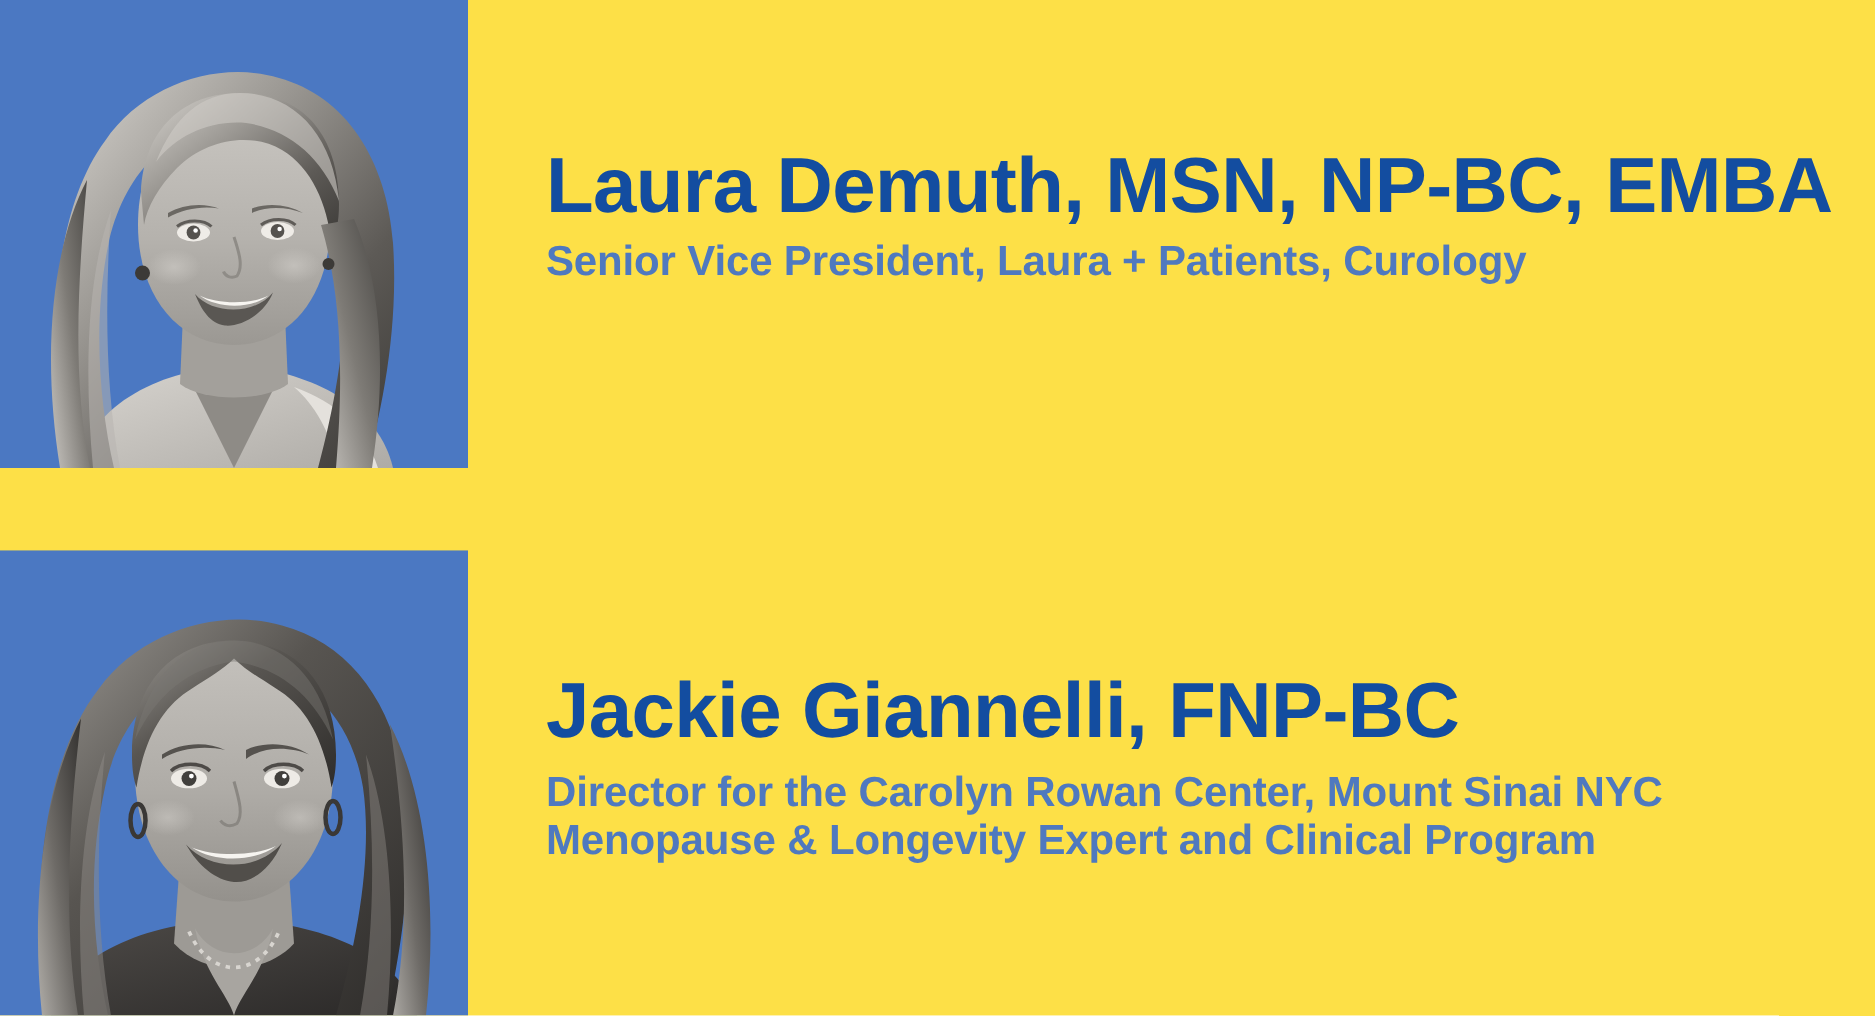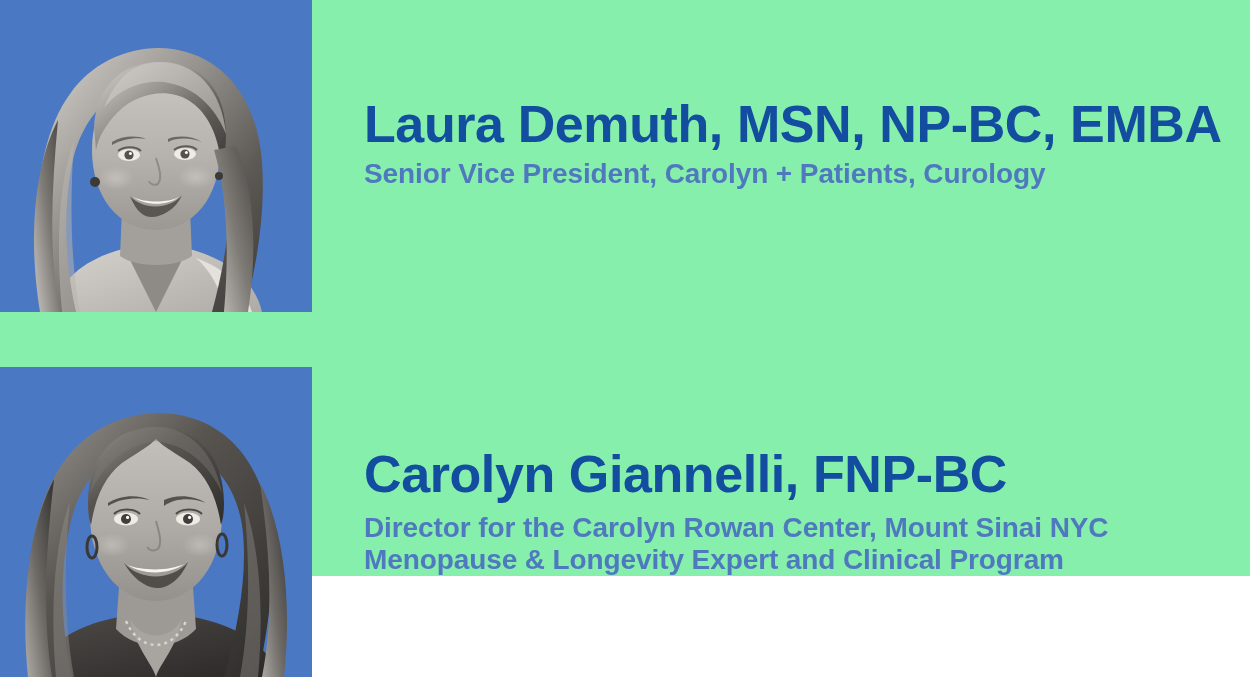--- a/index.html
+++ b/index.html
@@ -12,22 +12,22 @@
     width: 1250px;
     height: 677px;
     overflow: hidden;
     font-family: "Liberation Sans", sans-serif;
     -webkit-font-smoothing: antialiased;
   }
 
   .slide {
     position: relative;
     width: 1250px;
-    height: 576px;
-    background: #86efac;
+    height: 677px;
+    background: #fde047;
   }
 
   
   .speaker-row {
     position: absolute;
     left: 0;
     display: block;
   }
 
   .speaker-row.row-1 { top: 0px;   height: 312px; width: 1250px; }
@@ -172,21 +172,21 @@
 
           <circle cx="95" cy="182" r="5" fill="#3c3a37"></circle>
           <circle cx="219" cy="176" r="4" fill="#3c3a37"></circle>
         </svg>
       </div>
     </div>
 
     <div class="text-block">
       <div class="speaker-name">Laura Demuth, MSN, NP-BC, EMBA</div>
       <div class="speaker-title">
-        <span class="title-line">Senior Vice President, Carolyn + Patients, Curology</span>
+        <span class="title-line">Senior Vice President, Laura + Patients, Curology</span>
       </div>
     </div>
   </div>
 
   <div class="speaker-row row-2">
 
     <div class="portrait">
       <div class="portrait-figure">
         <svg viewBox="0 0 312 310" preserveAspectRatio="xMidYMax slice" aria-hidden="true">
           <defs>
@@ -257,21 +257,21 @@
 
           <ellipse cx="92" cy="180" rx="5" ry="11" fill="none" stroke="#3a3836" stroke-width="3"></ellipse>
           <ellipse cx="222" cy="178" rx="5" ry="11" fill="none" stroke="#3a3836" stroke-width="3"></ellipse>
 
           <path d="M126 254 C140 286 172 286 186 254" stroke="#d8d5d0" stroke-width="2.5" fill="none" stroke-dasharray="3 4"></path>
         </svg>
       </div>
     </div>
 
     <div class="text-block">
-      <div class="speaker-name">Carolyn Giannelli, FNP-BC</div>
+      <div class="speaker-name">Jackie Giannelli, FNP-BC</div>
       <div class="speaker-title">
         <span class="title-line">Director for the Carolyn Rowan Center, Mount Sinai NYC</span>
         <span class="title-line">Menopause &amp; Longevity Expert and Clinical Program</span>
       </div>
     </div>
   </div>
 
 </div>
 
 </body></html>

